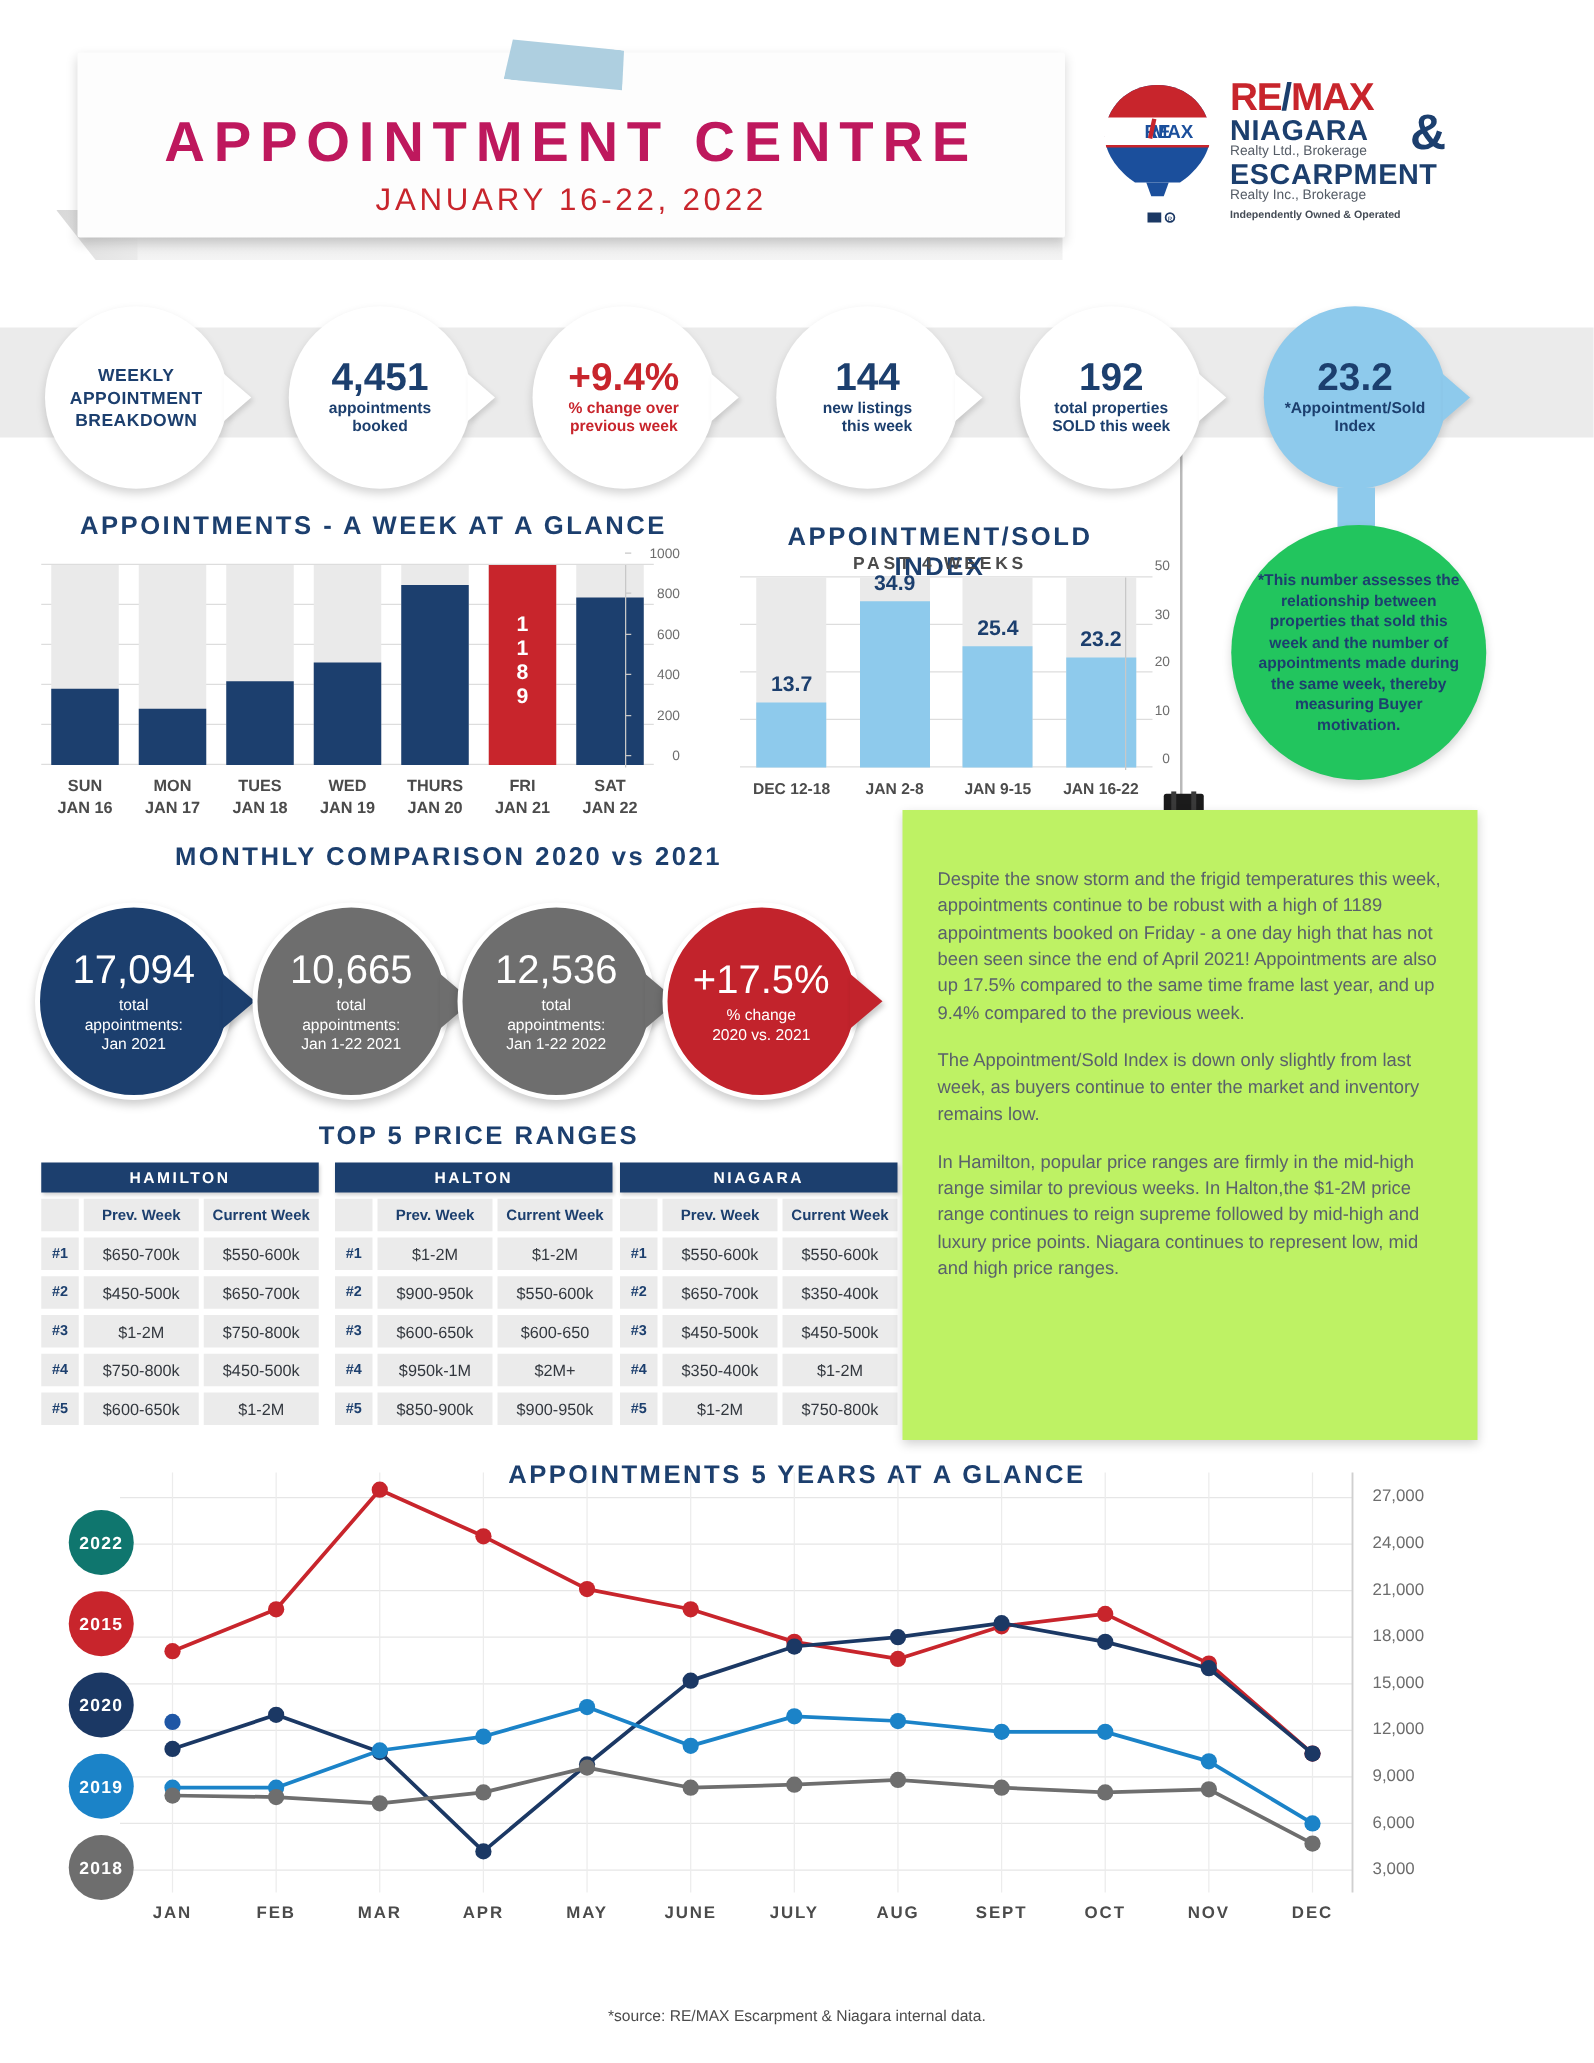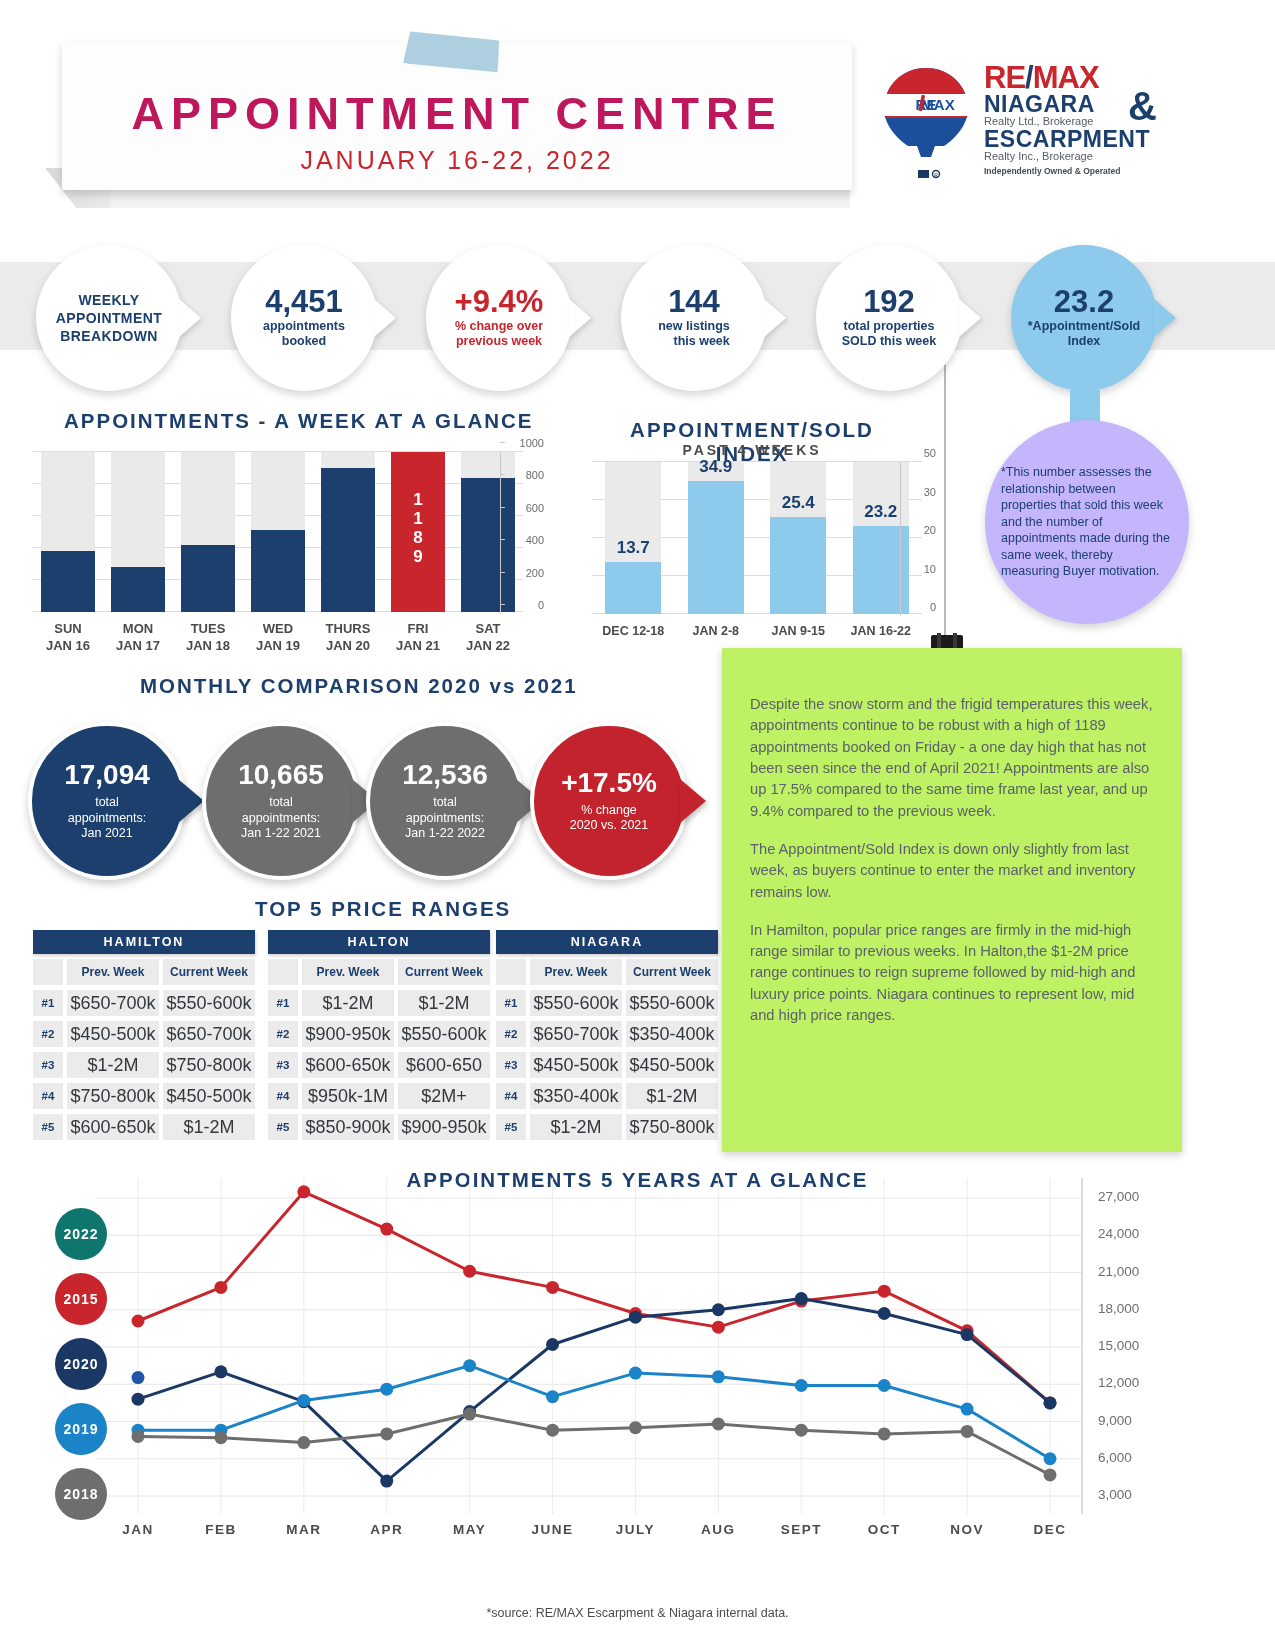--- a/index.html
+++ b/index.html
@@ -87,25 +87,25 @@
   #stat0 { left: 36px; }
   #stat1 { left: 231px; }
   #stat2 { left: 426px; }
   #stat3 { left: 621px; text-align: right; }
   #stat4 { left: 816px; }
   #stat5 { left: 1011px; }
   
   #note-connector { position: absolute; left: 1070px; top: 390px; width: 30px; height: 34px; background: #8ecaec; }
   #note-bubble {
     position: absolute; left: 985px; top: 420px; width: 204px; height: 204px;
-    border-radius: 50%; background: #c4b5fd;
+    border-radius: 50%; background: #22c55e;
     box-shadow: 0 4px 8px rgba(0,0,0,.17);
     display: flex; align-items: center; justify-content: center;
-    text-align: left; padding: 0 16px;
-    font-size: 12.5px; font-weight: normal; color: #1c3f6e; line-height: 1.32;
+    text-align: center; padding: 0 16px;
+    font-size: 12.5px; font-weight: bold; color: #1c3f6e; line-height: 1.32;
   }
   #drop-line { position: absolute; left: 944px; top: 350px; width: 2px; height: 300px; background: #b9b9b9; }
   
   .sec-title { position: absolute; font-size: 20.5px; font-weight: bold; letter-spacing: 2px; color: #1c3f6e; }
   
   #week-chart { position: absolute; left: 33px; top: 452px; width: 490px; height: 160px; }
   .wc-col { position: absolute; bottom: 0; width: 54px; height: 160px; }
   .wc-track { position: absolute; bottom: 0; width: 100%; height: 100%; background: #eaeaea; }
   .wc-bar { position: absolute; bottom: 0; width: 100%; background: #1c3f6e; }
   .wc-bar.hi { background: #c8252c; }
@@ -134,21 +134,21 @@
   .ix-lab { position: absolute; width: 90px; text-align: center; font-size: 12.5px; font-weight: bold; color: #4b4b4b; }
   
   .mc {
     position: absolute; top: 722px; width: 158px; height: 158px;
     border-radius: 50%;
     box-shadow: 0 4px 8px rgba(0,0,0,.2);
     border: 4px solid #fff;
     display: flex; flex-direction: column; align-items: center; justify-content: center;
     text-align: center; color: #fff;
   }
-  .mc .big { font-size: 28px; font-weight: bold; line-height: 1.1; }
+  .mc .big { font-size: 32px; font-weight: normal; line-height: 1.1; }
   .mc .sm  { font-size: 12.5px; line-height: 1.25; margin-top: 4px; }
   .mc .arrow {
     position: absolute; right: -22px; top: 50%; transform: translateY(-50%);
     width: 0; height: 0;
     border-top: 22px solid transparent;
     border-bottom: 22px solid transparent;
     border-left: 26px solid currentColor;
     filter: drop-shadow(2px 3px 2px rgba(0,0,0,.2));
   }
   #mc0 { left: 28px;  background: #1c3f6e; color: #1c3f6e; }
@@ -161,21 +161,21 @@
   #pt0 { left: 33px; }  #pt1 { left: 268px; } #pt2 { left: 496px; }
   .pt-head {
     height: 24px; background: #1c3f6e; color: #fff;
     font-size: 12.5px; font-weight: bold; letter-spacing: 2px;
     display: flex; align-items: center; justify-content: center;
     box-shadow: 1px 2px 3px rgba(0,0,0,.18);
   }
   .pt-row { display: flex; gap: 4px; margin-top: 5px; }
   .pt-rank { width: 30px; background: #ebebeb; font-size: 11.5px; font-weight: bold; color: #1c3f6e;
              display: flex; align-items: center; justify-content: center; height: 26px; }
-  .pt-cell { flex: 1; background: #ebebeb; font-size: 18px; color: #33383f;
+  .pt-cell { flex: 1; background: #ebebeb; font-size: 13px; color: #33383f;
              display: flex; align-items: center; justify-content: center; height: 26px; }
   .pt-row.hdr .pt-cell { background: #ebebeb; font-weight: bold; color: #1c3f6e; font-size: 12px; }
   
   #panel {
     position: absolute; left: 722px; top: 648px; width: 460px; height: 504px;
     background: #bef264;
     box-shadow: 0 3px 8px rgba(0,0,0,.18);
     padding: 46px 28px 0 28px;
     font-size: 14.7px; line-height: 1.45; color: #5a616b;
   }

